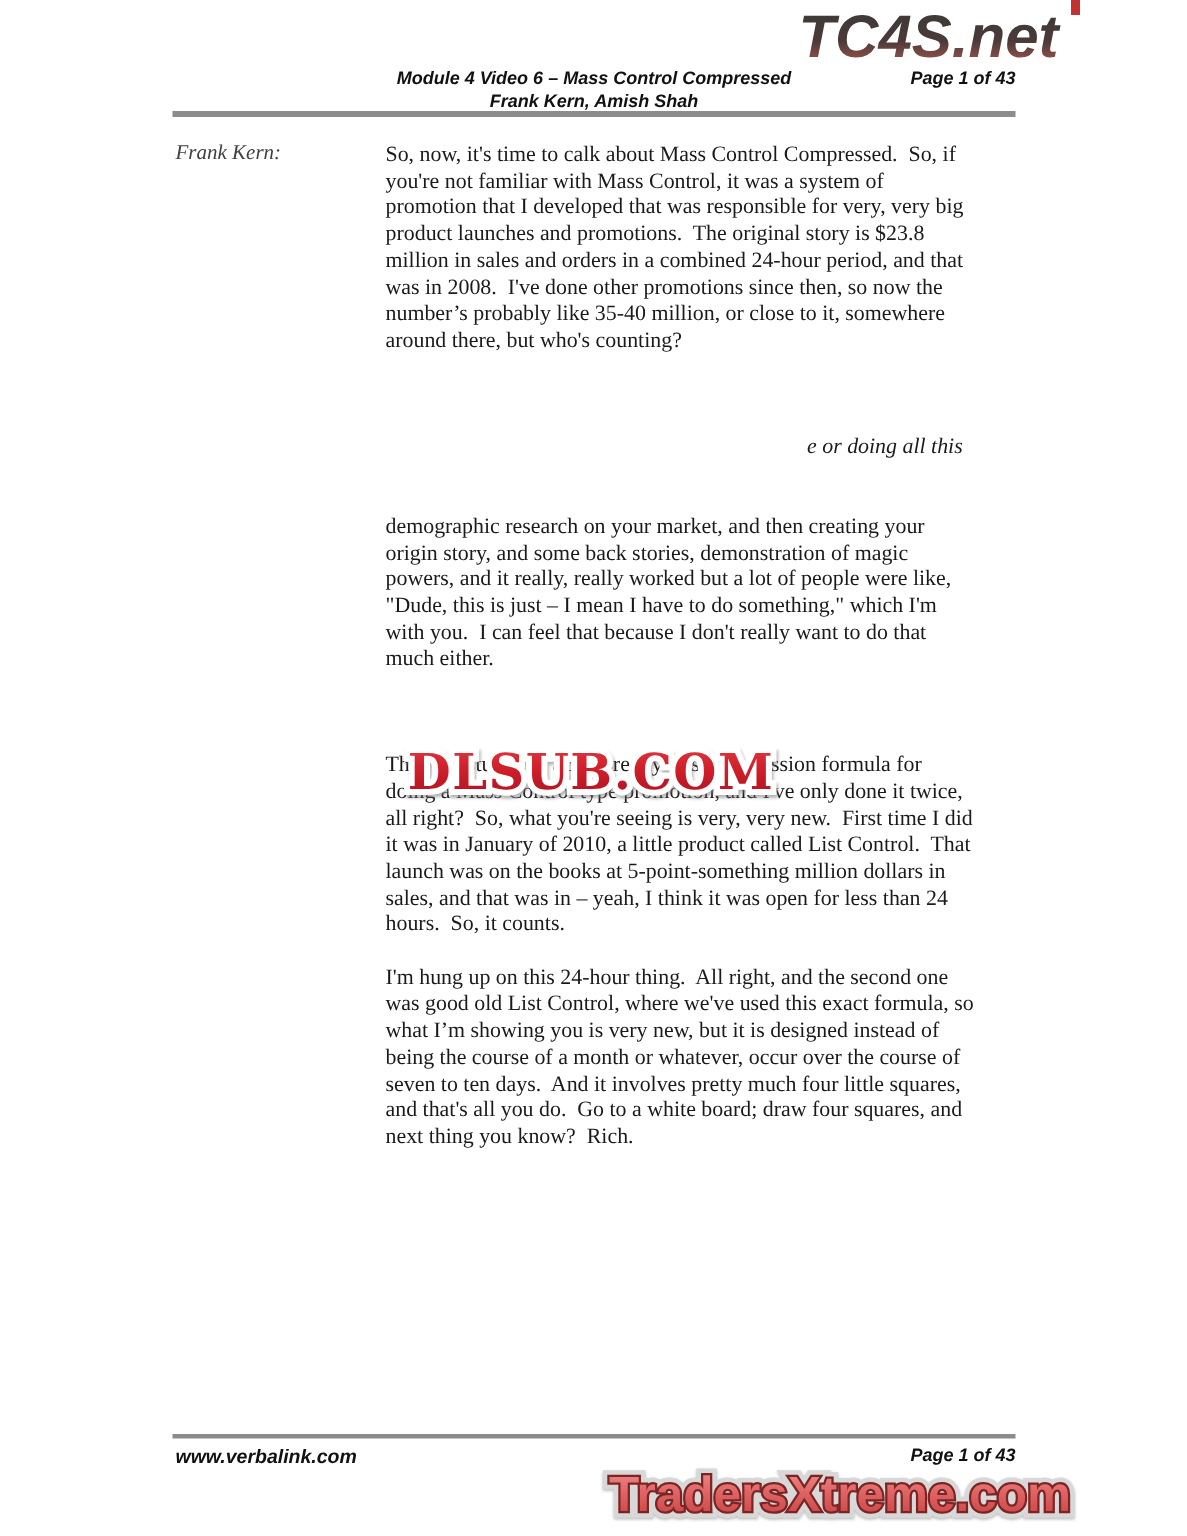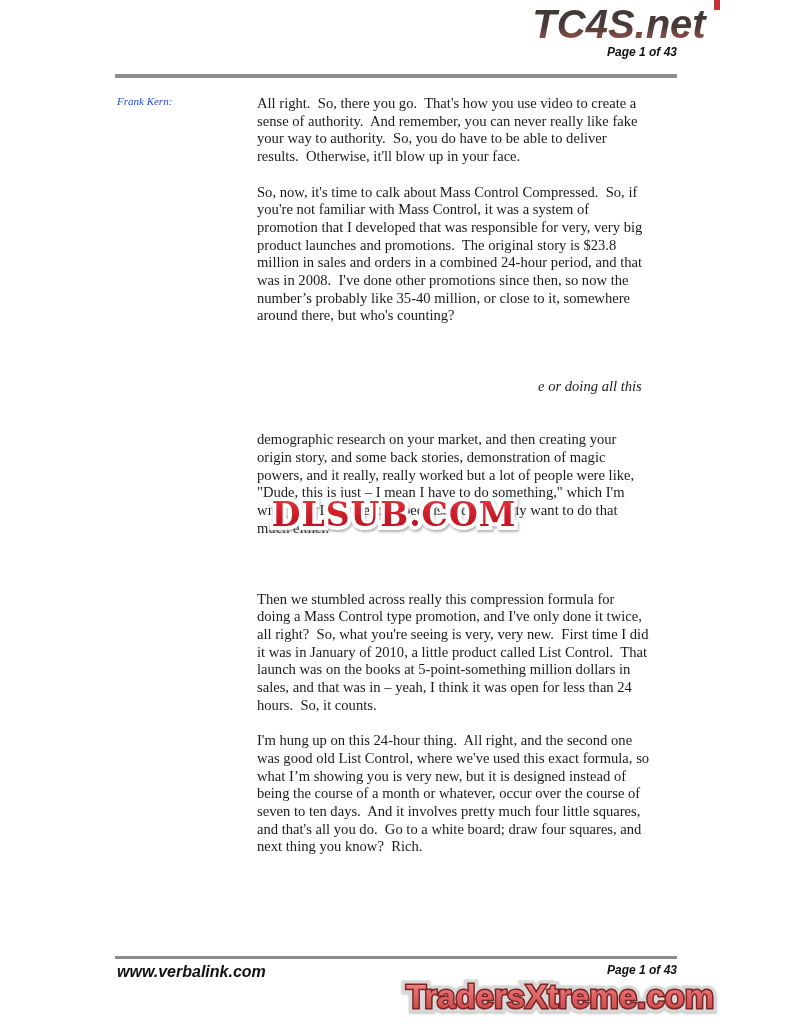--- a/index.html
+++ b/index.html
@@ -38,43 +38,43 @@
   }
   .rule { position: absolute; left: 115px; width: 562px; background: #8c8c8c; }
   .rule-top { top: 74px; height: 4px; }
   .rule-bottom { top: 956px; height: 3px; }
 
   
   .speaker {
     position: absolute;
     left: 117px; top: 95px;
     font-style: italic;
-    font-size: 11px;
-    color: #1d4ed8;
+    font-size: 14px;
+    color: #404040;
   }
   .body-col {
     position: absolute;
     left: 257px; top: 95px; width: 430px;
     font-size: 14.6px;
     line-height: 17.7px;
     color: #1a1a1a;
   }
   .para { white-space: pre; margin: 0 0 17.7px 0; }
   .para-obscured-line { height: 17.7px; white-space: pre; padding-left: 281px; font-style: italic; }
 
   
   .dlsub-watermark { position: absolute; left: 248px; top: 492px; }
 
   
   .footer-site {
     position: absolute;
     top: 963px; left: 117px;
     font-family: "Liberation Sans", sans-serif;
     font-weight: bold; font-style: italic;
-    font-size: 16px; color: #111;
+    font-size: 13px; color: #111;
   }
   .footer-page {
     position: absolute;
     top: 963px; left: 115px; width: 562px;
     text-align: right;
     font-family: "Liberation Sans", sans-serif;
     font-weight: bold; font-style: italic;
     font-size: 12px; color: #111;
   }
 
@@ -96,30 +96,30 @@
           <stop offset="0.55" stop-color="#4a3a38"></stop>
           <stop offset="0.82" stop-color="#8a4f48"></stop>
           <stop offset="1" stop-color="#b37166"></stop>
         </linearGradient>
       </defs>
       <text x="99" y="38" text-anchor="middle" font-family="Liberation Sans, sans-serif" font-size="40" font-weight="bold" font-style="italic" fill="url(#gradTC)">TC4S.net</text>
     </svg>
   </div>
   <div class="corner-mark" style="background: rgb(194, 50, 48);"></div>
 
+  <div class="header-title">
+    <div>Module 4 Video 6 – Mass Control Compressed</div>
+    <div>Frank Kern, Amish Shah</div>
+  </div>
   <div class="header-page">Page 1 of 43</div>
   <div class="rule rule-top"></div>
 
   <div class="speaker">Frank Kern:</div>
 
   <div class="body-col">
-    <div class="para">All right.  So, there you go.  That's how you use video to create a
-sense of authority.  And remember, you can never really like fake
-your way to authority.  So, you do have to be able to deliver
-results.  Otherwise, it'll blow up in your face.</div>
     <div class="para">So, now, it's time to calk about Mass Control Compressed.  So, if
 you're not familiar with Mass Control, it was a system of
 promotion that I developed that was responsible for very, very big
 product launches and promotions.  The original story is $23.8
 million in sales and orders in a combined 24-hour period, and that
 was in 2008.  I've done other promotions since then, so now the
 number’s probably like 35-40 million, or close to it, somewhere
 around there, but who's counting?</div>
     <div class="para">
       <div class="para-obscured-line">e or doing all this</div>

